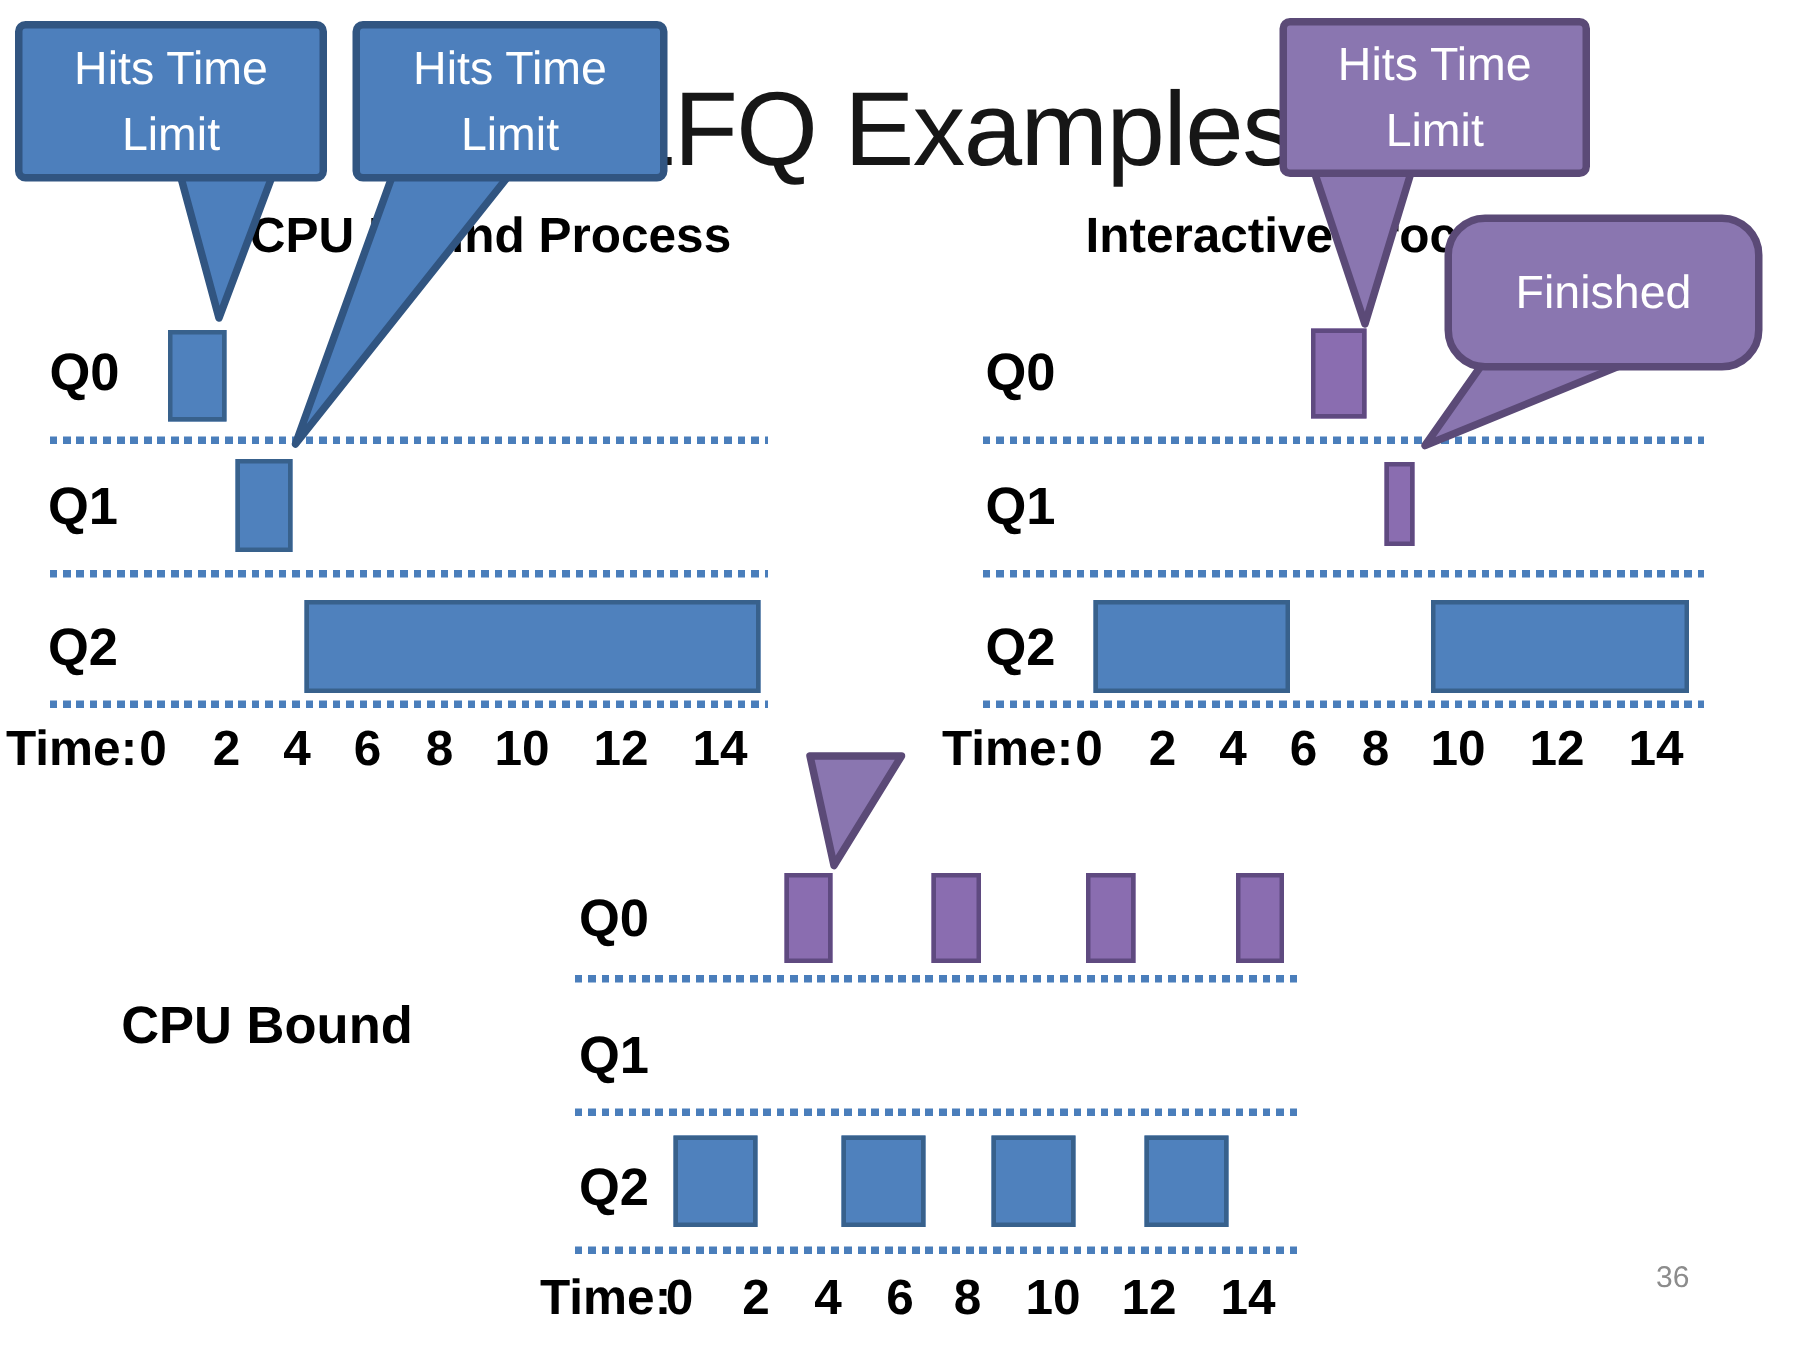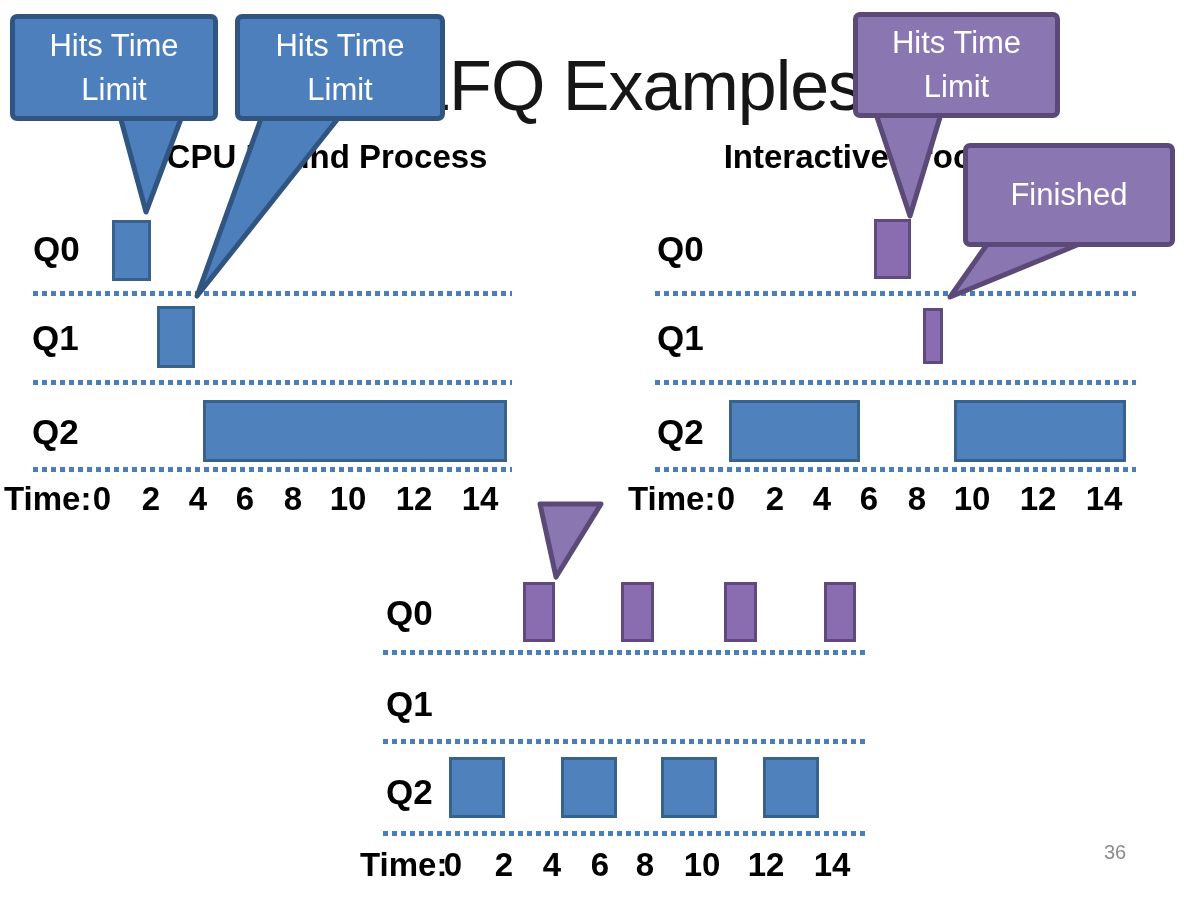--- a/index.html
+++ b/index.html
@@ -71,20 +71,21 @@
     <div class="abs tlabel" style="left: 628px; top: 480px;">Time:</div>
     <div class="abs ttick" style="left: 726px; top: 480px;">0</div>
     <div class="abs ttick" style="left: 775px; top: 480px;">2</div>
     <div class="abs ttick" style="left: 822px; top: 480px;">4</div>
     <div class="abs ttick" style="left: 869px; top: 480px;">6</div>
     <div class="abs ttick" style="left: 917px; top: 480px;">8</div>
     <div class="abs ttick" style="left: 972px; top: 480px;">10</div>
     <div class="abs ttick" style="left: 1038px; top: 480px;">12</div>
     <div class="abs ttick" style="left: 1104px; top: 480px;">14</div>
     <div class="abs side" style="left: 178px; top: 661px;">
+      <div>CPU Bound</div>
     </div>
     <div class="abs qlabel" style="left: 386px; top: 593px;">Q0</div>
     <div class="abs pbox purple" style="left: 523px; top: 582px; width: 32px; height: 60px;"></div>
     <div class="abs pbox purple" style="left: 621px; top: 582px; width: 33px; height: 60px;"></div>
     <div class="abs pbox purple" style="left: 724px; top: 582px; width: 33px; height: 60px;"></div>
     <div class="abs pbox purple" style="left: 824px; top: 582px; width: 32px; height: 60px;"></div>
     <div class="abs dotted" style="left: 383px; top: 650px; width: 485px;"></div>
     <div class="abs qlabel" style="left: 386px; top: 684px;">Q1</div>
     <div class="abs dotted" style="left: 383px; top: 739px; width: 485px;"></div>
     <div class="abs qlabel" style="left: 386px; top: 772px;">Q2</div>
@@ -114,16 +115,16 @@
       <div>Limit</div>
     </div>
     <div class="abs callout blue" style="left: 235px; top: 14px; width: 210px; height: 107px;">
       <div>Hits Time</div>
       <div>Limit</div>
     </div>
     <div class="abs callout purple" style="left: 853px; top: 12px; width: 207px; height: 106px;">
       <div>Hits Time</div>
       <div>Limit</div>
     </div>
-    <div class="abs callout purple" style="left: 963px; top: 143px; width: 212px; height: 104px;">
+    <div class="abs callout purple" style="left: 963px; top: 143px; width: 212px; height: 104px; border-radius: 27px;">
       <div>Finished</div>
     </div>
   </div>
 
 </body></html>

